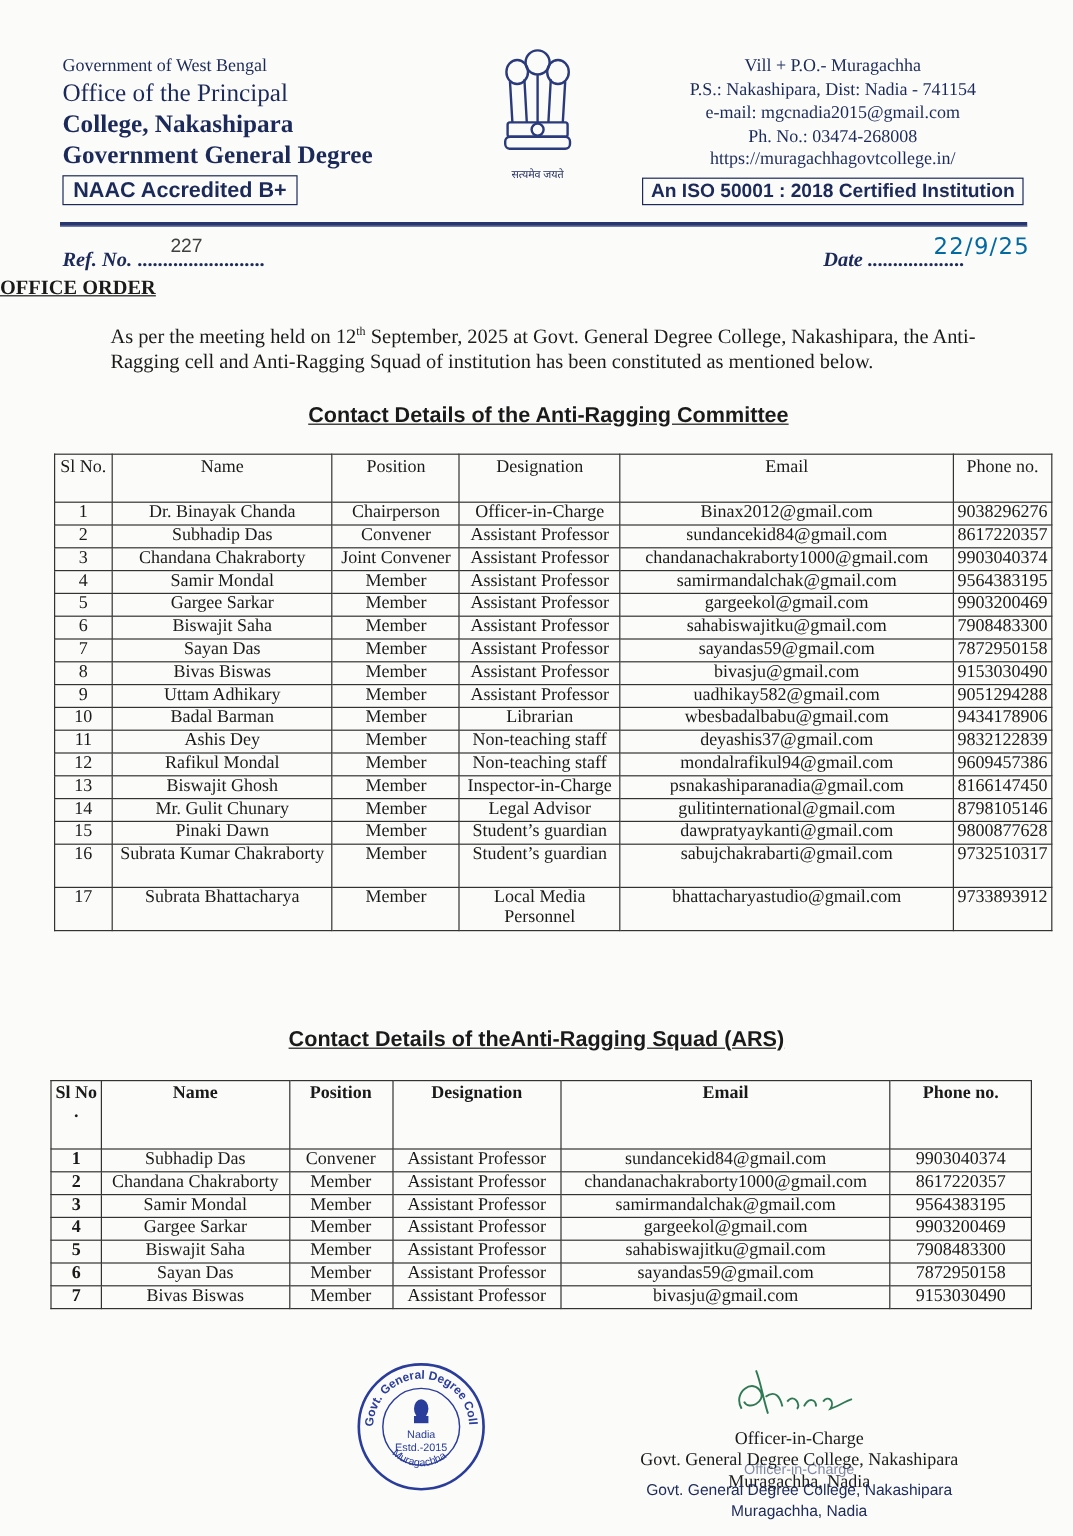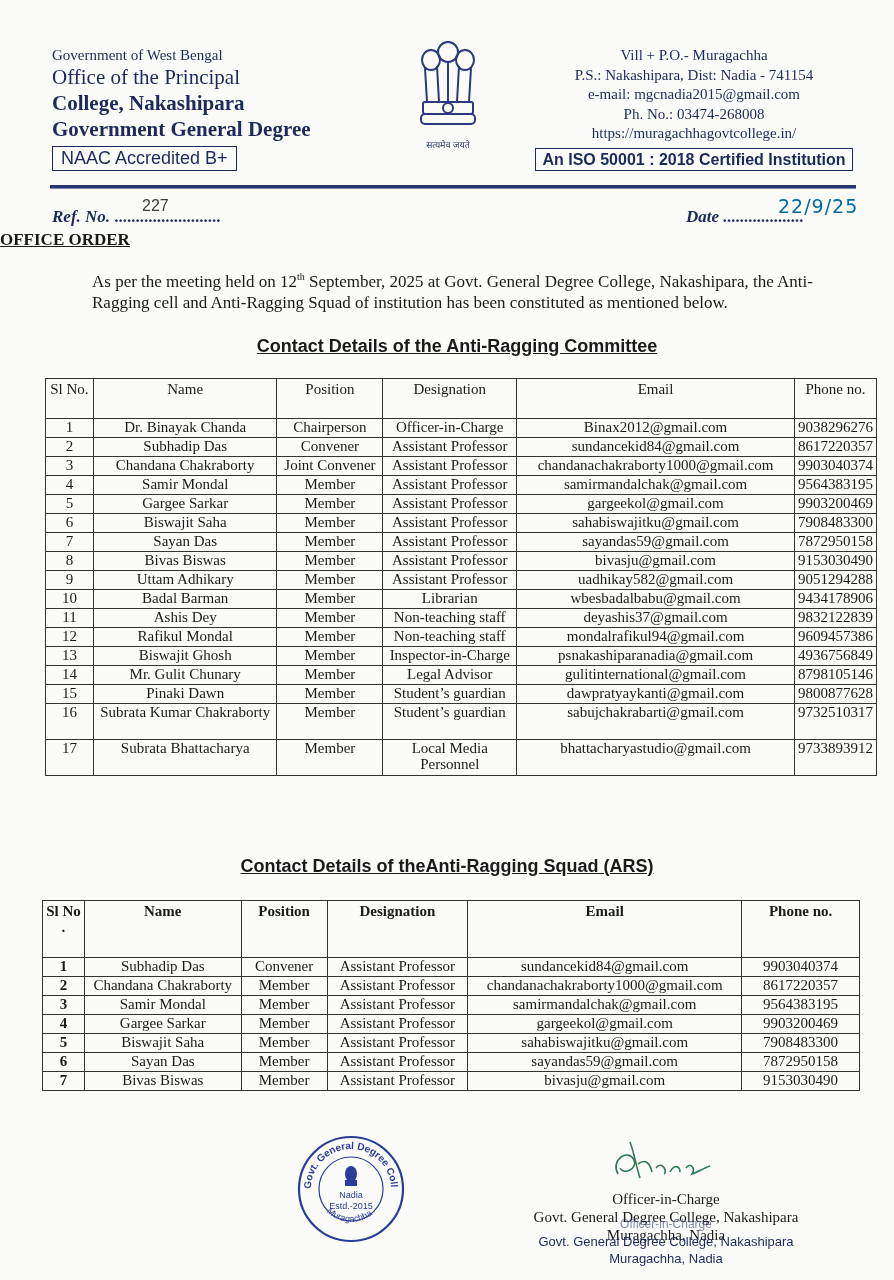--- a/index.html
+++ b/index.html
@@ -4,21 +4,21 @@
 <style>
   * { box-sizing: border-box; margin: 0; padding: 0; }
   html, body { width: 894px; height: 1280px; background: #fbfbf9; overflow: hidden; }
   body { position: relative; font-family: "Liberation Serif", serif; color: #1a1a1a; }
 
   
   .lh-left { position: absolute; left: 52px; top: 46px; width: 330px; color: #1c2a5a; }
   .lh-gov { font-size: 15px; line-height: 18px; }
   .lh-office { font-size: 21px; line-height: 26px; }
   .lh-college { font-size: 21px; line-height: 26px; font-weight: bold; }
-  .naac-box { display: inline-block; margin-top: 4px; border: 1.5px solid #1c2a5a; padding: 1px 8px; font-family: "Liberation Sans", sans-serif; font-weight: normal; font-size: 18px; color: #1c2a5a; }
+  .naac-box { display: inline-block; margin-top: 4px; border: 1.5px solid #1c2a5a; padding: 1px 8px; font-family: "Liberation Sans", sans-serif; font-weight: bold; font-size: 18px; color: #1c2a5a; }
 
   .emblem { position: absolute; left: 412px; top: 36px; width: 72px; height: 118px; text-align: center; }
   .emblem svg { display: block; margin: 0 auto; }
   .emblem-motto { font-size: 9px; color: #1c2a5a; margin-top: 2px; }
 
   .lh-right { position: absolute; right: 40px; top: 46px; width: 320px; text-align: center; color: #1c2a5a; font-size: 15px; line-height: 19.5px; }
   .iso-box { display: inline-block; margin-top: 4px; border: 1.5px solid #1c2a5a; padding: 1px 6px; font-family: "Liberation Sans", sans-serif; font-weight: bold; font-size: 16px; color: #1c2a5a; }
 
   .lh-rule { position: absolute; left: 50px; right: 38px; top: 185px; height: 4px; background: #27366e; border-bottom: 1px solid #7a86b0; }
 
@@ -232,21 +232,21 @@
         <td>Non-teaching staff</td>
         <td>mondalrafikul94@gmail.com</td>
         <td>9609457386</td>
       </tr>
       <tr>
         <td class="sl">13</td>
         <td>Biswajit Ghosh</td>
         <td>Member</td>
         <td>Inspector-in-Charge</td>
         <td>psnakashiparanadia@gmail.com</td>
-        <td>4936756849</td>
+        <td>8166147450</td>
       </tr>
       <tr>
         <td class="sl">14</td>
         <td>Mr. Gulit Chunary</td>
         <td>Member</td>
         <td>Legal Advisor</td>
         <td>gulitinternational@gmail.com</td>
         <td>8798105146</td>
       </tr>
       <tr>

